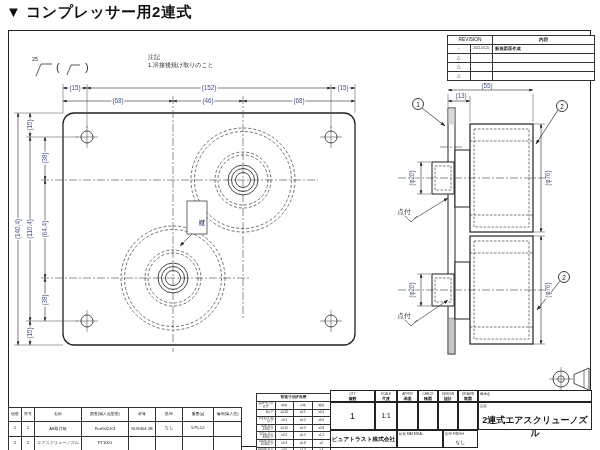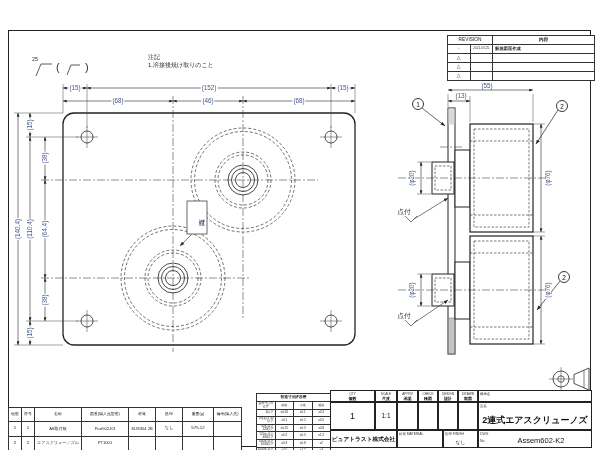--- a/index.html
+++ b/index.html
@@ -46,20 +46,21 @@
   .lbl-jp{display:block;font-size:4px;color:#111;text-align:center;font-weight:bold;}
   .corner-lbl{position:absolute;left:1px;top:0.5px;font-size:3.4px;color:#333;}
   .bigval{position:absolute;width:100%;text-align:center;font-size:9px;color:#111;}
   .note-txt{font-size:6px;color:#222;}
 </style>
 </head>
 <body>
 
 <div class="sheet">
 
+  <div class="title">▼ コンプレッサー用2連式</div>
   <div class="frame"></div>
 
   <svg class="lines" width="600" height="450">
     <defs>
       <marker id="ah" markerWidth="7" markerHeight="5" refX="6.4" refY="2.5" orient="auto">
         <path d="M0,0 L6.6,2.5 L0,5 Z" fill="#2a2a2a"></path>
       </marker>
       <marker id="ahs" markerWidth="7" markerHeight="5" refX="0.3" refY="2.5" orient="auto">
         <path d="M6.6,0 L0,2.5 L6.6,5 Z" fill="#2a2a2a"></path>
       </marker>
@@ -431,20 +432,15 @@
     <div class="cell" style="left:0;top:40px;width:67px;height:18px;">
       <span class="bigval" style="top:5px;font-size:5.7px;font-weight:bold;">ピュアトラスト株式会社</span>
     </div>
     <div class="cell" style="left:67px;top:40px;width:46px;height:18px;">
       <span class="corner-lbl">材質 MATERIAL</span>
     </div>
     <div class="cell" style="left:113px;top:40px;width:35px;height:18px;">
       <span class="corner-lbl">処理 FINISH</span>
       <span class="bigval" style="top:8px;font-size:4.8px;">なし</span>
     </div>
-    <div class="cell" style="left:148px;top:40px;width:114px;height:18px;">
-      <span class="corner-lbl" style="top:1px;">DWG</span>
-      <span class="corner-lbl" style="top:8px;">No.</span>
-      <span class="bigval" style="top:5px;left:6px;font-size:7.5px;">Assem602-K2</span>
-    </div>
   </div>
 
 </div>
 
 </body></html>

